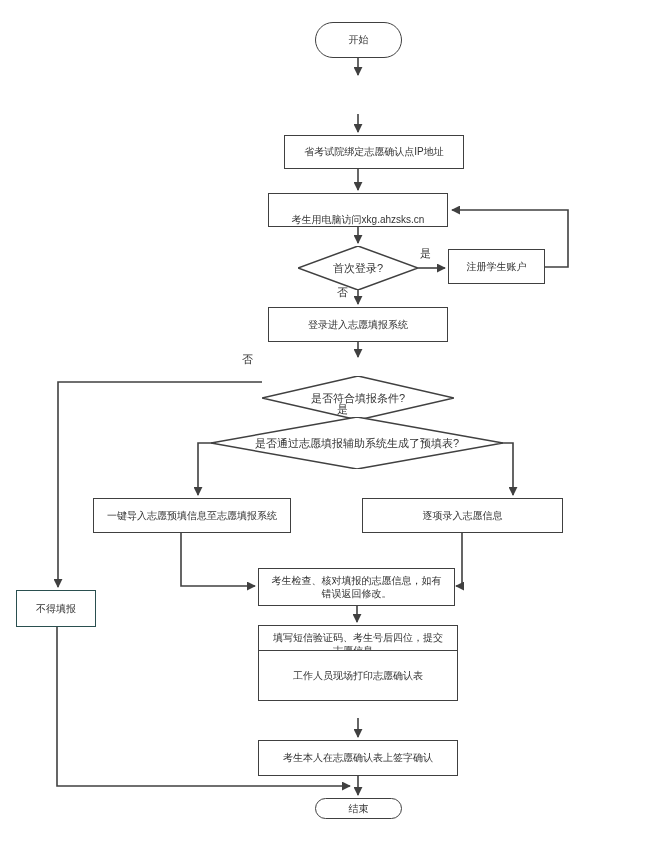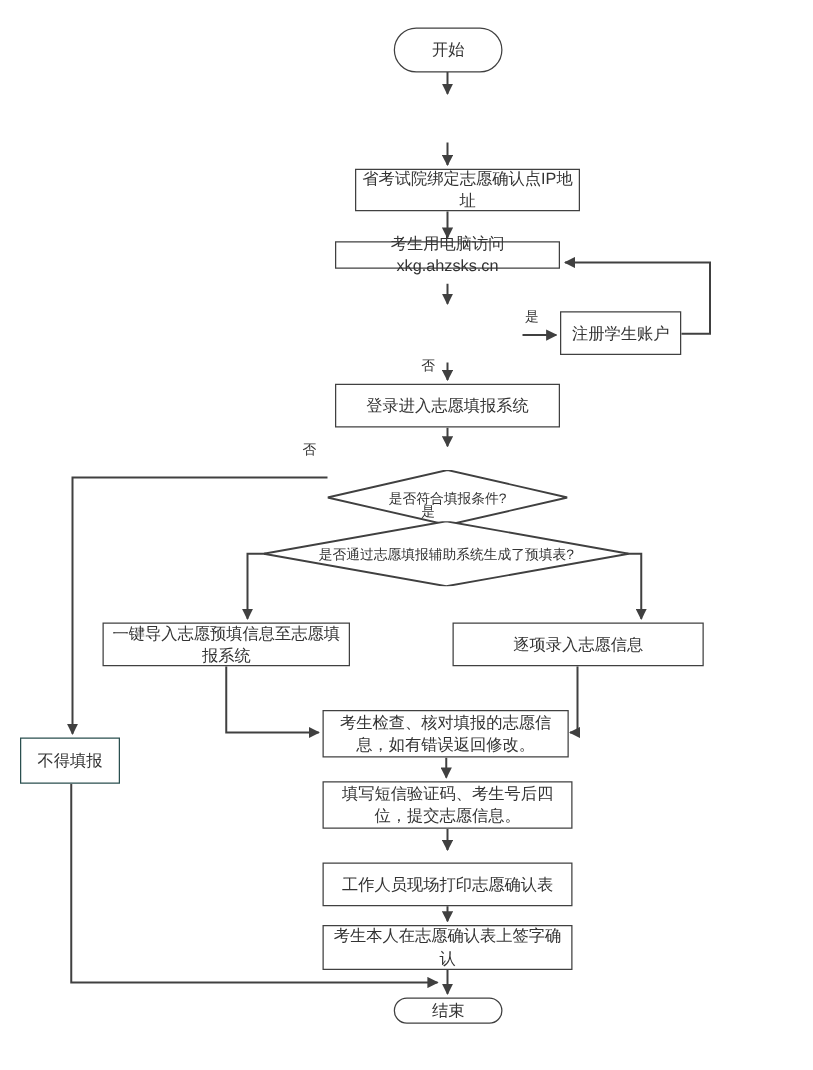--- a/index.html
+++ b/index.html
@@ -19,29 +19,29 @@
   }
   .node {
     position: absolute;
     box-sizing: border-box;
     background: #ffffff;
     border: 1.5px solid #404040;
     display: flex;
     align-items: center;
     justify-content: center;
     text-align: center;
-    font-size: 13px;
+    font-size: 10px;
     line-height: 1.35;
     color: #333333;
     padding: 0 4px;
     z-index: 1;
   }
   .terminator { border-radius: 18px; }
   .pad-wide { padding: 0 10px; }
-  .pad-slim { padding: 0 2px; }
+  .pad-slim { padding: 0 2px; margin-left: 11px; }
   .teal-border { border-color: #2a4f4f; }
   .diamond {
     position: absolute;
     z-index: 1;
   }
   .diamond svg {
     position: absolute;
     left: 0; top: 0;
     width: 100%; height: 100%;
     display: block;
@@ -101,24 +101,30 @@
 
   <div class="node terminator" style="left:315px; top:22px; width:87px; height:36px;">
     <span>开始</span>
   </div>
 
 
   <div class="node" style="left:268px; top:135px; width:180px; height:34px;margin-left:16px;">
     <span>省考试院绑定志愿确认点IP地址</span>
   </div>
 
-  <div class="node" style="left:268px; top:193px; width:180px; height:22px;">
+  <div class="node" style="left:268px; top:193px; width:180px; height:34px;align-items:flex-end;">
     <span>考生用电脑访问xkg.ahzsks.cn</span>
   </div>
 
+  <div class="diamond" style="left:298px; top:246px; width:120px; height:44px;">
+    <svg viewBox="0 0 100 100" preserveAspectRatio="none">
+      <polygon points="50,0 100,50 50,100 0,50" fill="#ffffff" stroke="#404040" stroke-width="1.5" vector-effect="non-scaling-stroke"></polygon>
+    </svg>
+    <div class="diamond-label">首次登录?</div>
+  </div>
 
   <div class="node" style="left:448px; top:249px; width:97px; height:35px;">
     <span>注册学生账户</span>
   </div>
 
   <div class="node" style="left:268px; top:307px; width:180px; height:35px;">
     <span>登录进入志愿填报系统</span>
   </div>
 
   <div class="diamond" style="left:262px; top:376px; width:192px; height:44px;">
@@ -144,21 +150,21 @@
   </div>
 
   <div class="node pad-wide" style="left:258px; top:568px; width:197px; height:38px;">
     <span>考生检查、核对填报的志愿信息，如有错误返回修改。</span>
   </div>
 
   <div class="node pad-wide" style="left:258px; top:625px; width:200px; height:38px;justify-content:center;">
     <span>填写短信验证码、考生号后四位，提交志愿信息。</span>
   </div>
 
-  <div class="node" style="left:258px; top:690px; width:200px; height:35px;text-align:right;">
+  <div class="node" style="left:258px; top:650px; width:200px; height:51px;text-align:right;">
     <span>工作人员现场打印志愿确认表</span>
   </div>
 
   <div class="node" style="left:258px; top:740px; width:200px; height:36px;">
     <span>考生本人在志愿确认表上签字确认</span>
   </div>
 
   <div class="node teal-border" style="left:16px; top:590px; width:80px; height:37px;">
     <span>不得填报</span>
   </div>

